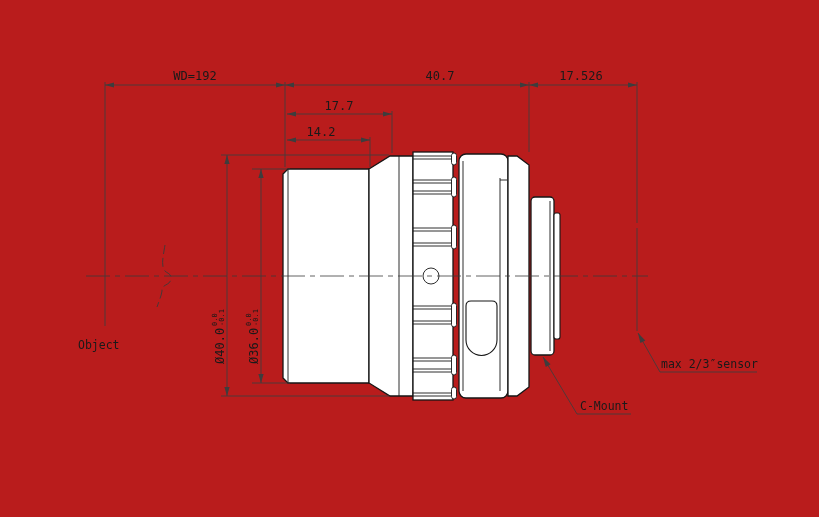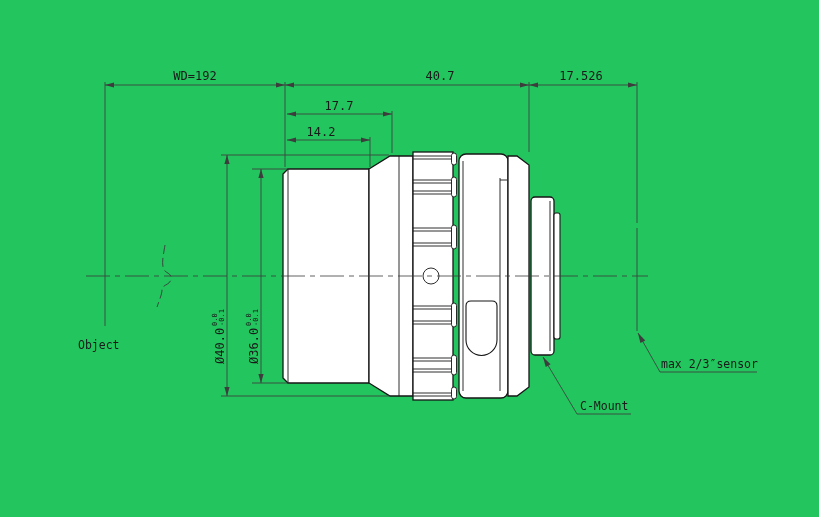--- a/index.html
+++ b/index.html
@@ -1,17 +1,17 @@
 <!DOCTYPE html>
 <html><head>
 <meta charset="utf-8">
 <style>
   html,body { margin:0; padding:0; background:#ffffff; }
   .stage {
-    position:relative; width:819px; height:517px; background:#22c55e;
+    position:relative; width:819px; height:517px; background:#b91c1c;
     font-family:"DejaVu Sans Mono","Liberation Mono",monospace;
     overflow:hidden;
   }
   svg { display:block; }
   .outline  { fill:#ffffff; stroke:#161616; stroke-width:1.3; stroke-linejoin:miter; }
   .outline2 { fill:#ffffff; stroke:#161616; stroke-width:1.1; stroke-linejoin:miter; }
   .detail   { fill:none;    stroke:#161616; stroke-width:0.9; }
   .bump     { fill:#ffffff; stroke:#161616; stroke-width:0.9; }
   .center   { fill:none; stroke:#3a3a3a; stroke-width:0.8; stroke-dasharray:24 5 5 5; }
   .breakln  { fill:none; stroke:#3a3a3a; stroke-width:0.9; stroke-dasharray:9 4; }

